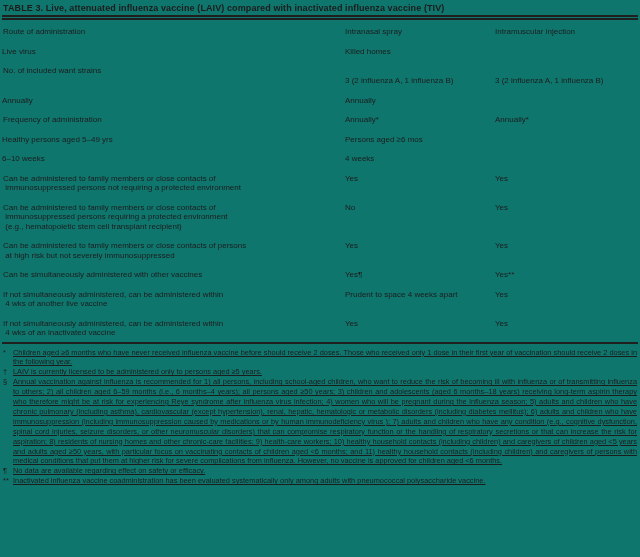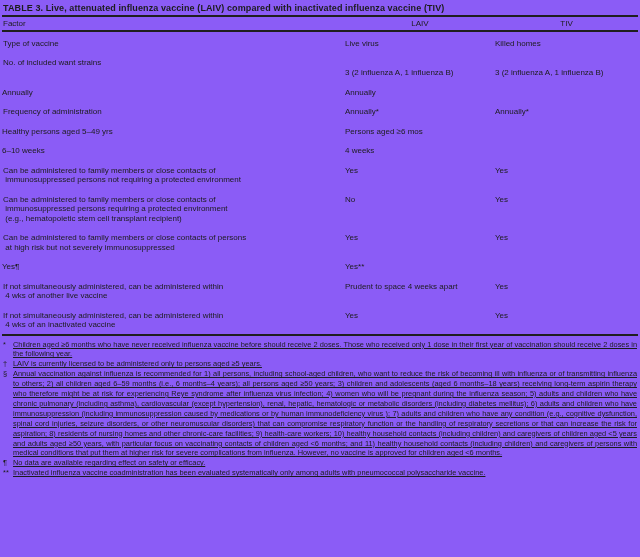--- a/index.html
+++ b/index.html
@@ -1,19 +1,19 @@
 <!DOCTYPE html>
 <html><head>
 <meta charset="utf-8">
 <style>
   html,body{margin:0;padding:0;background:#fff;}
   .page{
     position:relative;
     width:640px;height:557px;
-    background:#8b5cf6;
+    background:#0f766e;
     color:#1c1c1c;
     font-family:"Liberation Sans", sans-serif;
     overflow:hidden;
     box-sizing:border-box;
     padding:3px 2px 0 2px;
   }
   .title{
     font-size:9px;
     font-weight:bold;
     line-height:11px;
@@ -61,32 +61,31 @@
   }
 </style>
 </head>
 <body>
 
 <div class="page">
 
   <div class="title">TABLE 3. Live, attenuated influenza vaccine (LAIV) compared with inactivated influenza vaccine (TIV)</div>
   <div class="rule title-rule"></div>
 
-  <div class="grid header-row">
-    <div class="cell factor">Factor</div>
-    <div class="cell center">LAIV</div>
-    <div class="cell center">TIV</div>
-  </div>
   <div class="rule header-rule"></div>
 
   <div class="rows">
 
+    <div class="grid row">
+      <div class="cell factor">Route of administration</div>
+      <div class="cell">Intranasal spray</div>
+      <div class="cell">Intramuscular injection</div>
+    </div>
 
     <div class="grid row">
-      <div class="cell factor">Type of vaccine</div>
       <div class="cell">Live virus</div>
       <div class="cell">Killed homes</div>
     </div>
 
     <div class="grid row">
       <div class="cell factor">No. of included want strains</div>
       <div class="cell pad-top">3 (2 influenza A, 1 influenza B)</div>
       <div class="cell pad-top">3 (2 influenza A, 1 influenza B)</div>
     </div>
 
@@ -127,20 +126,21 @@
     </div>
 
     <div class="grid row">
       <div class="cell factor">Can be administered to family members or close contacts of persons
  at high risk but not severely immunosuppressed</div>
       <div class="cell">Yes</div>
       <div class="cell">Yes</div>
     </div>
 
     <div class="grid row">
+      <div class="cell factor">Can be simultaneously administered with other vaccines</div>
       <div class="cell">Yes¶</div>
       <div class="cell">Yes**</div>
     </div>
 
     <div class="grid row">
       <div class="cell factor">If not simultaneously administered, can be administered within
  4 wks of another live vaccine</div>
       <div class="cell">Prudent to space 4 weeks apart</div>
       <div class="cell">Yes</div>
     </div>

